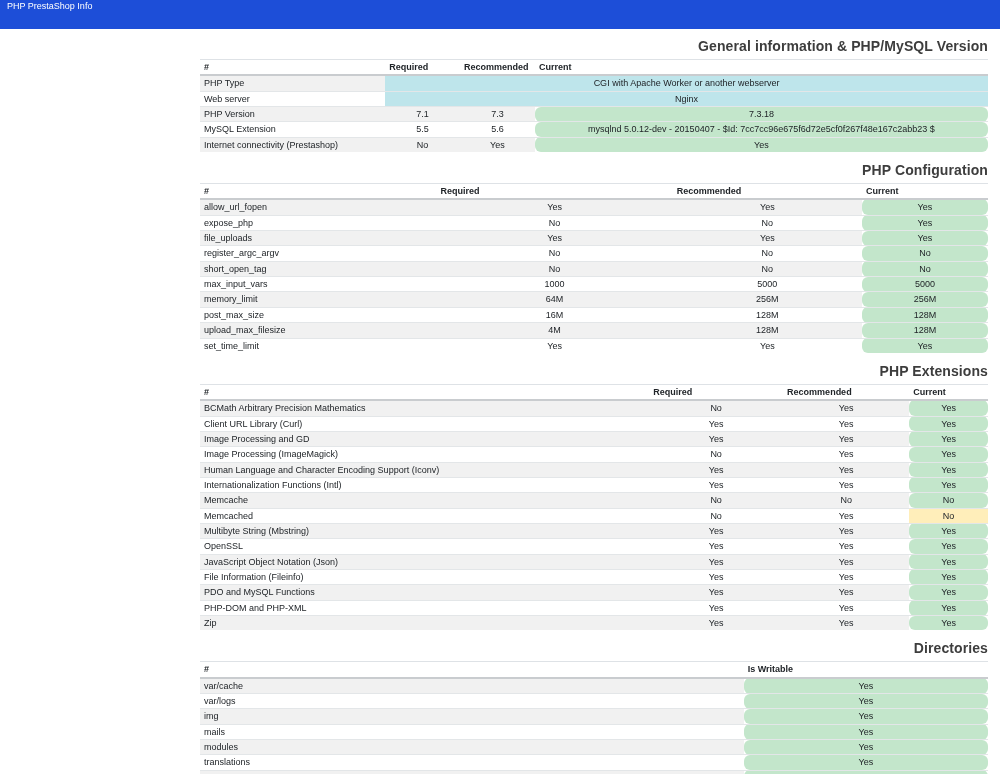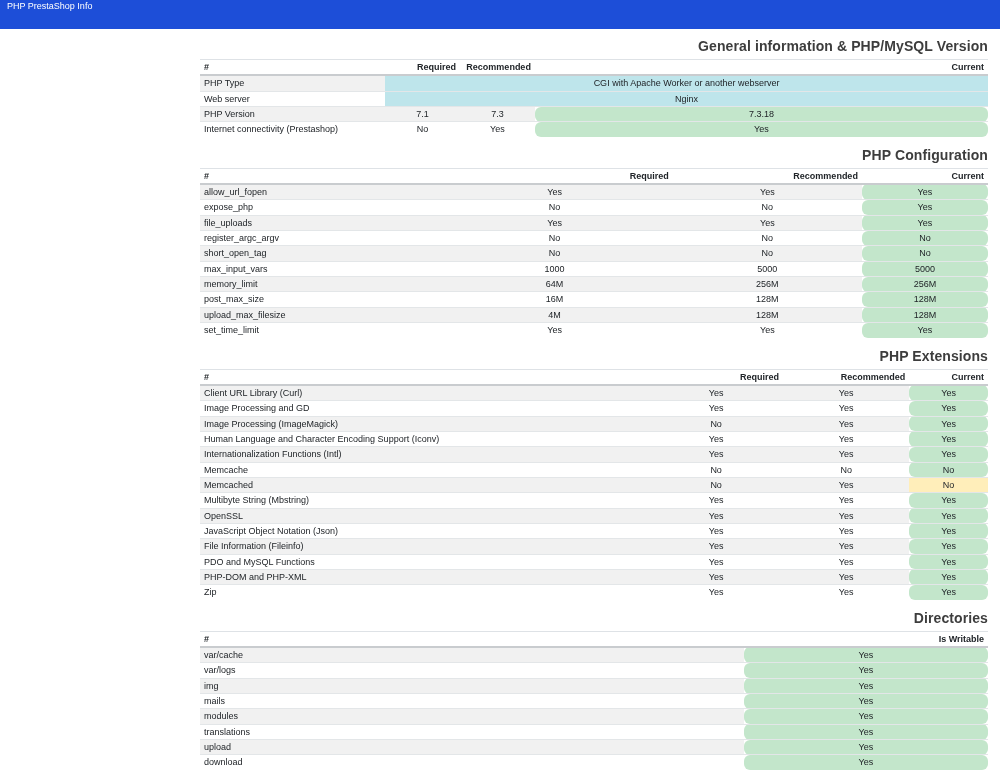--- a/index.html
+++ b/index.html
@@ -47,21 +47,21 @@
   }
   th {
     font-size: 9px;
     font-weight: bold;
     text-align: left;
     padding: 2px 4px;
     border-bottom: 2px solid #c9cccf;
     line-height: 1.15;
     background: #ffffff;
   }
-  th.center { text-align: right; }
+  th.center { text-align: left; }
   td {
     padding: 2px 4px;
     line-height: 1.15;
     border-top: 1px solid #e3e6e8;
     overflow: hidden;
     white-space: nowrap;
     text-overflow: ellipsis;
   }
   tbody tr:nth-child(odd) td { background: #f1f1f1; }
   td.center { text-align: center; }
@@ -98,20 +98,26 @@
             <td class="label-cell">Web server</td>
             <td class="center status-info" colspan="3">Nginx</td>
           </tr>
           <tr>
             <td class="label-cell">PHP Version</td>
             <td class="center">7.1</td>
             <td class="center">7.3</td>
             <td class="center status-success">7.3.18</td>
           </tr>
           <tr>
+            <td class="label-cell">MySQL Extension</td>
+            <td class="center">5.5</td>
+            <td class="center">5.6</td>
+            <td class="center status-success">mysqlnd 5.0.12-dev - 20150407 - $Id: 7cc7cc96e675f6d72e5cf0f267f48e167c2abb23 $</td>
+          </tr>
+          <tr>
             <td class="label-cell">Internet connectivity (Prestashop)</td>
             <td class="center">No</td>
             <td class="center">Yes</td>
             <td class="center status-success">Yes</td>
           </tr>
         </tbody>
       </table>
   </section>
 
   <section>
@@ -196,20 +202,26 @@
         <thead>
           <tr>
             <th style="width: 57%;">#</th>
             <th class="center" style="width: 17%;">Required</th>
             <th class="center" style="width: 16%;">Recommended</th>
             <th class="center" style="width: 10%;">Current</th>
           </tr>
         </thead>
         <tbody>
           <tr>
+            <td class="label-cell">BCMath Arbitrary Precision Mathematics</td>
+            <td class="center">No</td>
+            <td class="center">Yes</td>
+            <td class="center status-success">Yes</td>
+          </tr>
+          <tr>
             <td class="label-cell">Client URL Library (Curl)</td>
             <td class="center">Yes</td>
             <td class="center">Yes</td>
             <td class="center status-success">Yes</td>
           </tr>
           <tr>
             <td class="label-cell">Image Processing and GD</td>
             <td class="center">Yes</td>
             <td class="center">Yes</td>
             <td class="center status-success">Yes</td>

